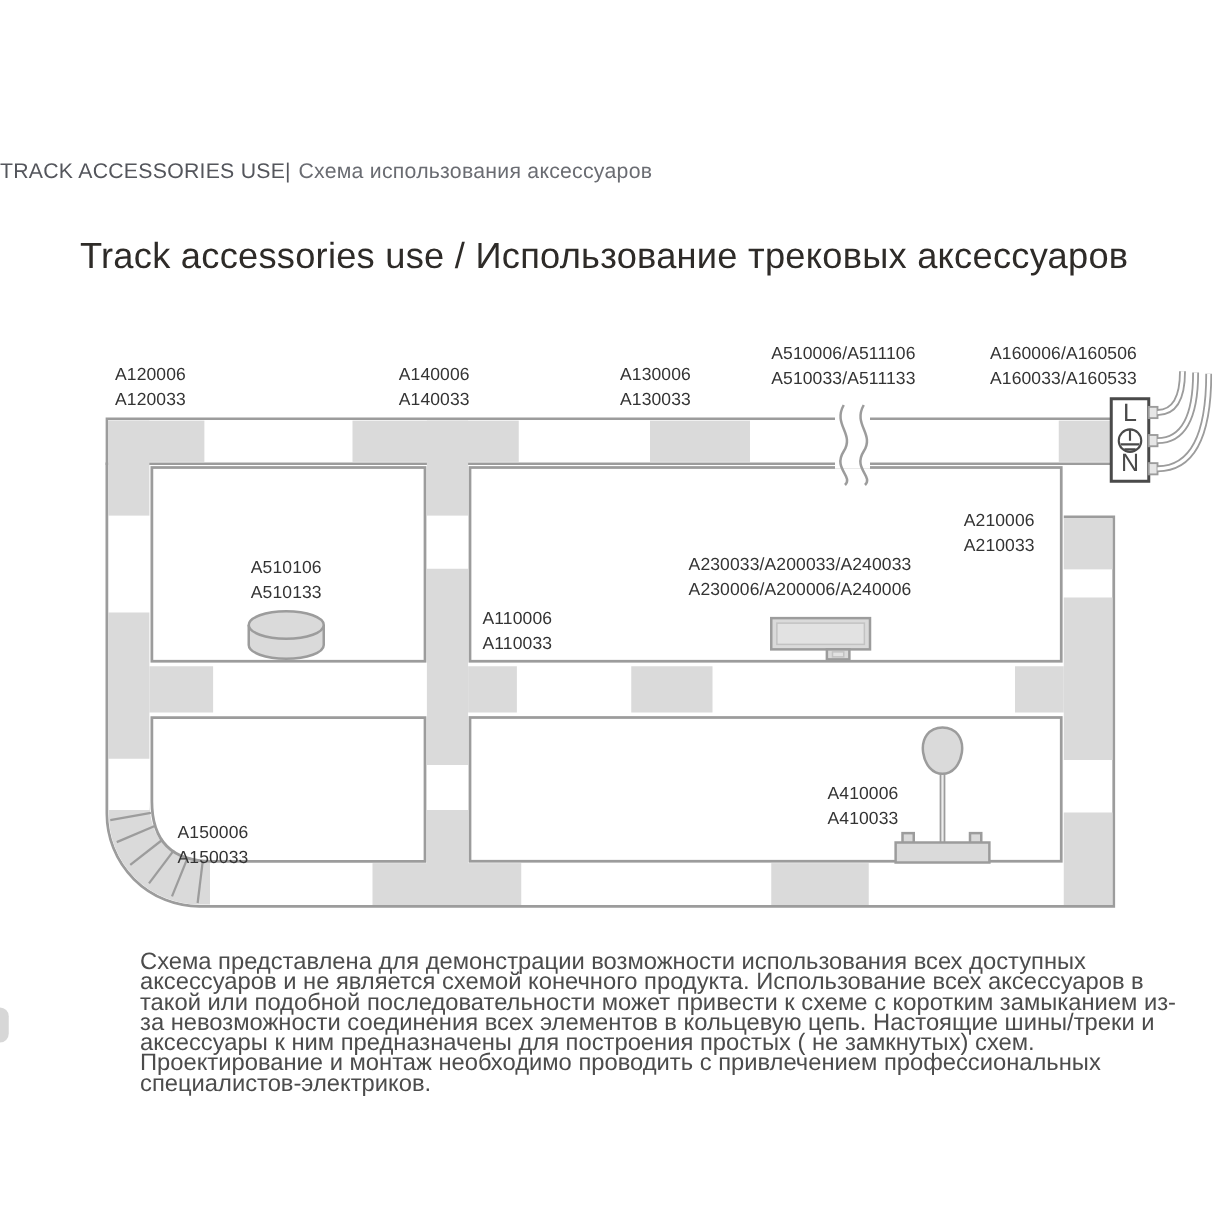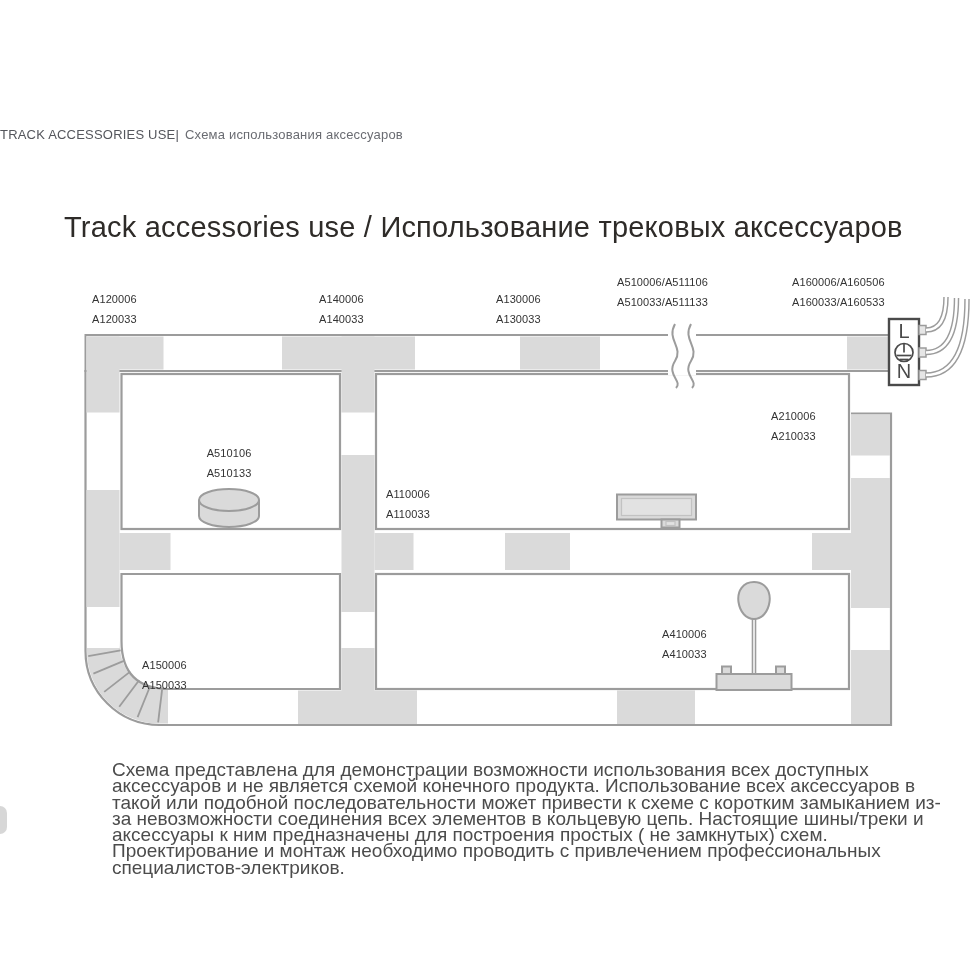--- a/index.html
+++ b/index.html
@@ -13,47 +13,47 @@
     --note-ink:#4c4c4c;
     --bg:#ffffff;
   }
   *{margin:0;padding:0;box-sizing:border-box;}
   html,body{background:#fff;}
   .page{
     position:relative;width:970px;height:970px;background:var(--bg);
     font-family:"Liberation Sans",sans-serif;overflow:hidden;
   }
   .hdr{
-    position:absolute;left:0;top:127px;font-size:13px;letter-spacing:.2px;
+    position:absolute;left:0;top:127px;font-size:17px;letter-spacing:.2px;
     white-space:nowrap;
   }
   .hdr .lat{color:var(--muted);}
   .hdr .cyr{color:var(--muted2);margin-left:6px;}
   .title{
     position:absolute;left:64px;top:189px;font-size:29px;color:var(--title-ink);
-    white-space:nowrap;letter-spacing:.2px;margin-top:22px;
+    white-space:nowrap;letter-spacing:.2px;
   }
   svg{position:absolute;left:0;top:0;}
   .band-outline{fill:#fff;stroke:var(--track-stroke);stroke-width:2;}
   .frame{fill:none;stroke:var(--track-stroke);stroke-width:2.2;}
   .tf{fill:var(--track-fill);stroke:none;}
   .room{fill:#fff;stroke:var(--track-stroke);stroke-width:2.2;}
   .hatch{stroke:var(--track-stroke);stroke-width:1.8;}
   .wavy{fill:none;stroke:var(--track-stroke);stroke-width:2;}
   .lnbox{fill:#fff;stroke:var(--box-stroke);stroke-width:2.4;}
   .sym{fill:none;stroke:var(--box-stroke);stroke-width:1.7;}
   .conn{fill:#e6e6e6;stroke:var(--track-stroke);stroke-width:1.5;}
   .wireO{fill:none;stroke:var(--track-stroke);stroke-width:5.5;}
   .wireI{fill:none;stroke:#ffffff;stroke-width:2.6;}
   .acc{fill:var(--track-fill);stroke:var(--track-stroke);stroke-width:2;}
   .accInner{fill:#e2e2e2;stroke:#c2c2c2;stroke-width:1.2;}
   .stemO{fill:none;stroke:var(--track-stroke);stroke-width:4.6;}
   .stemI{fill:none;stroke:#ededed;stroke-width:1.8;}
   .lbl{
-    position:absolute;font-size:11px;line-height:20px;color:var(--ink);
+    position:absolute;font-size:14px;line-height:20px;color:var(--ink);
     white-space:nowrap;letter-spacing:.1px;
   }
   .lbl.ctr{text-align:center;}
   .lnletter{
     position:absolute;width:30px;text-align:center;font-size:20px;
     color:var(--box-stroke);line-height:20px;
   }
   .note{
     position:absolute;left:112px;top:762px;width:832px;
     font-size:19px;line-height:16.3px;color:var(--note-ink);
@@ -188,20 +188,24 @@
       <div>A160033/A160533</div>
     </div>
   <div class="lbl" style="left:771px;top:406px">
       <div>A210006</div>
       <div>A210033</div>
     </div>
   <div class="lbl ctr" style="left:159px;top:443px;width:140px">
       <div>A510106</div>
       <div>A510133</div>
     </div>
+  <div class="lbl ctr" style="left:527px;top:441px;width:226px">
+      <div>A230033/A200033/A240033</div>
+      <div>A230006/A200006/A240006</div>
+    </div>
   <div class="lbl" style="left:386px;top:484px">
       <div>A110006</div>
       <div>A110033</div>
     </div>
   <div class="lbl" style="left:142px;top:655px">
       <div>A150006</div>
       <div>A150033</div>
     </div>
   <div class="lbl" style="left:662px;top:624px">
       <div>A410006</div>

